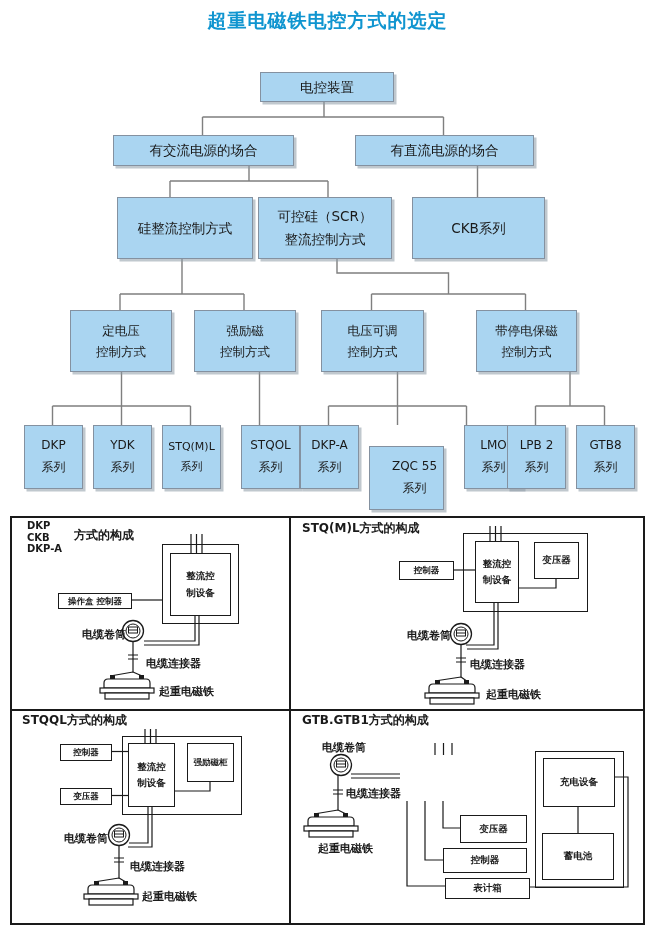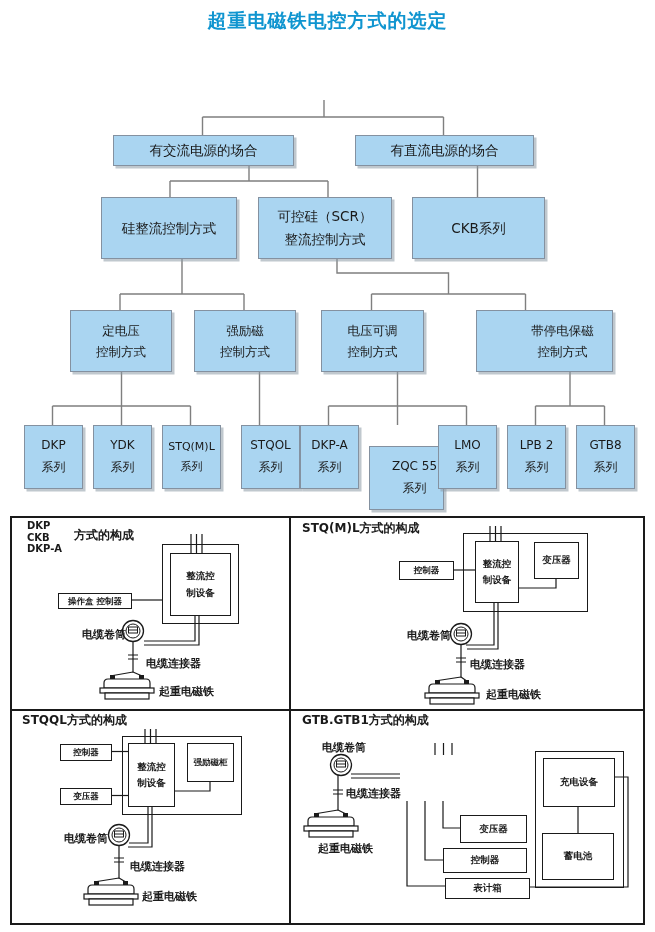--- a/index.html
+++ b/index.html
@@ -113,49 +113,50 @@
       <path d="M407 801 V886 H445"></path>
       <path d="M425 801 V860 H443"></path>
       <path d="M443 801 V828 H460"></path>
       <path d="M578 805 V833"></path>
       <path d="M528 887 H628 V777 H613"></path>
     </g>
     <use href="#reel" x="341" y="765"></use>
     <use href="#magnet" x="331" y="817"></use>
   </svg>
 
+  <div class="node" style="left:260px;top:72px;width:132px;height:28px;">电控装置</div>
   <div class="node" style="left:113px;top:135px;width:179px;height:29px;">有交流电源的场合</div>
   <div class="node" style="left:355px;top:135px;width:177px;height:29px;">有直流电源的场合</div>
-  <div class="node" style="left:101px;top:197px;width:134px;height:60px;text-align:right;">硅整流控制方式</div>
+  <div class="node" style="left:117px;top:197px;width:134px;height:60px;text-align:right;">硅整流控制方式</div>
   <div class="node" style="left:258px;top:197px;width:132px;height:60px;">可控硅（SCR）
 整流控制方式</div>
   <div class="node" style="left:412px;top:197px;width:131px;height:60px;">CKB系列</div>
 
   <div class="node" style="left:70px;top:310px;width:100px;height:60px;font-size:12.5px;">定电压
 控制方式</div>
   <div class="node" style="left:194px;top:310px;width:100px;height:60px;font-size:12.5px;">强励磁
 控制方式</div>
   <div class="node" style="left:321px;top:310px;width:101px;height:60px;font-size:12.5px;">电压可调
 控制方式</div>
-  <div class="node" style="left:476px;top:310px;width:99px;height:60px;font-size:12.5px;padding-left:36px;">带停电保磁
+  <div class="node" style="left:476px;top:310px;width:99px;height:60px;font-size:12.5px;">带停电保磁
 控制方式</div>
 
   <div class="node small" style="left:24px;top:425px;width:57px;height:62px;">DKP
 系列</div>
   <div class="node small" style="left:93px;top:425px;width:57px;height:62px;">YDK
 系列</div>
   <div class="node small" style="left:162px;top:425px;width:57px;height:62px;font-size:11px;">STQ(M)L
 系列</div>
   <div class="node small" style="left:241px;top:425px;width:57px;height:62px;">STQOL
 系列</div>
   <div class="node small" style="left:300px;top:425px;width:57px;height:62px;">DKP-A
 系列</div>
   <div class="node small" style="left:369px;top:446px;width:57px;height:62px;padding-left:16px;">ZQC 55
 系列</div>
-  <div class="node small" style="left:438px;top:425px;width:57px;height:62px;">LMO
+  <div class="node small" style="left:464px;top:425px;width:57px;height:62px;">LMO
 系列</div>
   <div class="node small" style="left:507px;top:425px;width:57px;height:62px;">LPB 2
 系列</div>
   <div class="node small" style="left:576px;top:425px;width:57px;height:62px;">GTB8
 系列</div>
 
   <div class="panel-frame">
     <div class="vdivider"></div>
     <div class="hdivider"></div>
   </div>

